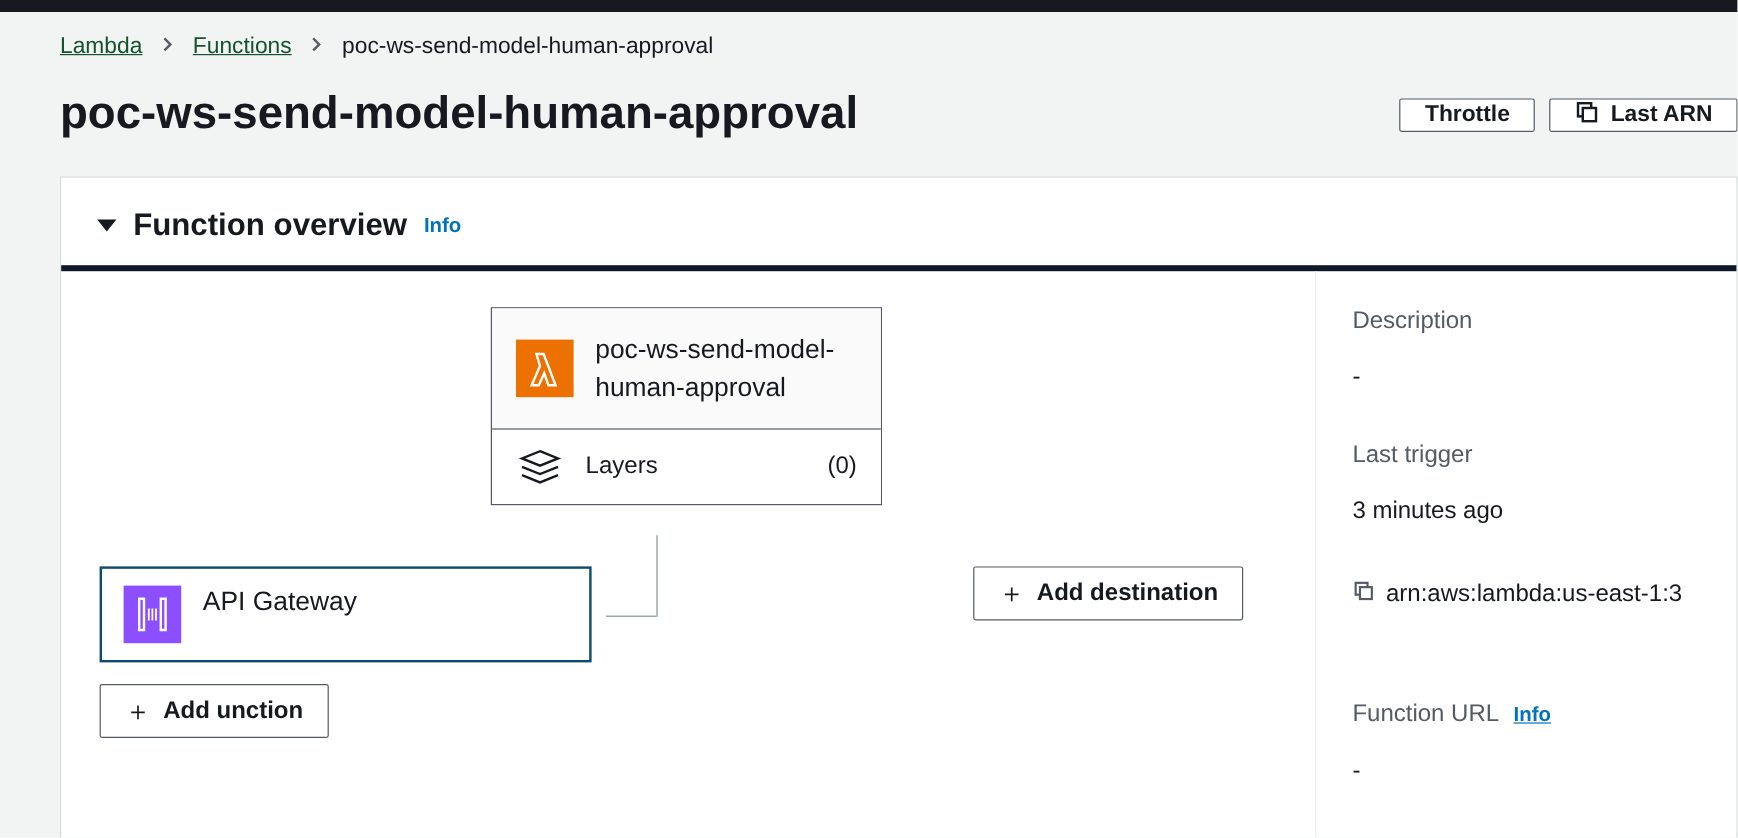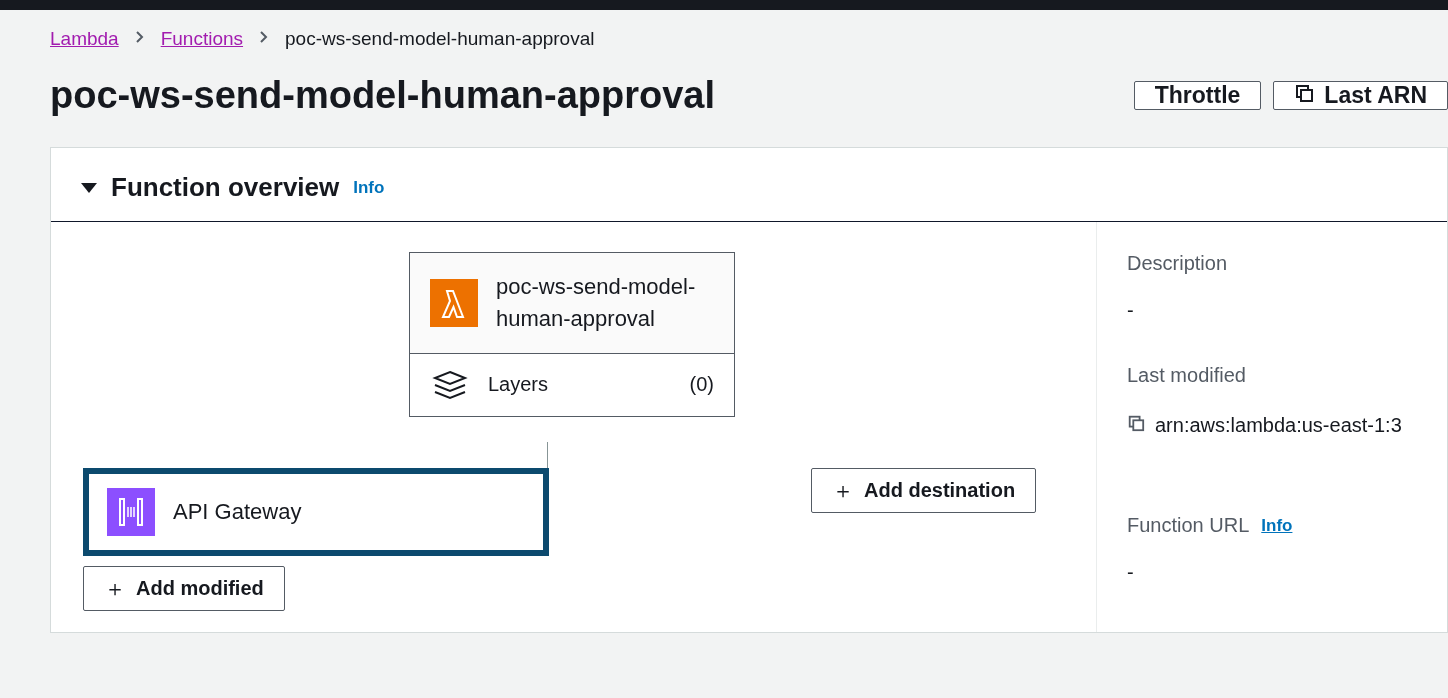--- a/index.html
+++ b/index.html
@@ -20,21 +20,21 @@
       padding: 18px 0 0 50px;
     }
     .breadcrumb {
       display: flex;
       align-items: center;
       gap: 16px;
       font-size: 19px;
       margin-bottom: 24px;
     }
     .breadcrumb a {
-      color: #a21caf;
+      color: #14532d;
       text-decoration: underline;
     }
     .breadcrumb .chevron {
       color: #545b64;
       font-size: 16px;
     }
     .breadcrumb .current {
       color: #16191f;
       font-weight: 400;
     }
@@ -51,35 +51,35 @@
     }
     .header-actions {
       display: flex;
       gap: 12px;
     }
     .btn {
       background: #fff;
       border: 1px solid #545b64;
       border-radius: 2px;
       padding: 0 20px;
-      font-size: 23px;
+      font-size: 19px;
       font-weight: 700;
       color: #16191f;
       cursor: pointer;
       display: inline-flex;
       align-items: center;
       gap: 10px;
     }
     .panel {
       background: #fff;
       border: 1px solid #d5dbdb;
     }
     .panel-header {
       padding: 24px 30px 18px 30px;
-      border-bottom: 1px solid #0f172a;
+      border-bottom: 5px solid #0f172a;
       display: flex;
       align-items: center;
       gap: 14px;
     }
     .caret-down {
       width: 0; height: 0;
       border-left: 8px solid transparent;
       border-right: 8px solid transparent;
       border-top: 10px solid #16191f;
     }
@@ -167,25 +167,25 @@
       left: 454px;
       top: 287px;
       height: 1px;
       width: 42px;
       background: #879596;
     }
     .trigger-box {
       position: absolute;
       top: 246px;
       left: 32px;
-      width: 466px;
-      border: 6px solid #0c4a6e;
-      background: #fff;
-      display: flex;
-      align-items: center;
+      width: 410px;
+      border: 2px solid #0c4a6e;
+      background: #fff;
+      display: flex;
+      align-items: flex-start;
       gap: 18px;
       padding: 14px 18px;
     }
     .apigw-icon {
       width: 48px; height: 48px;
       background: #8c4fff;
       display: flex;
       align-items: center;
       justify-content: center;
       flex-shrink: 0;
@@ -347,30 +347,31 @@
           <span class="trigger-label">API Gateway</span>
         </div>
 
         <button class="btn-small add-destination-btn">
           <span class="plus-icon">＋</span>
           <span>Add destination</span>
         </button>
 
         <button class="btn-small add-trigger-btn">
           <span class="plus-icon">＋</span>
-          <span>Add modified</span>
+          <span>Add unction</span>
         </button>
 
       </div>
 
       <div class="meta-panel">
         <div class="meta-label">Description</div>
         <div class="meta-value">-</div>
 
-        <div class="meta-label">Last modified</div>
+        <div class="meta-label">Last trigger</div>
+        <div class="meta-value">3 minutes ago</div>
 
         <div class="meta-value" style="margin-bottom:18px;">
           <div class="arn-row">
             <span class="copy-icon-sm">
               <svg width="18" height="18" viewBox="0 0 20 20">
                   <rect x="3" y="3" width="11" height="11" stroke="#545b64" stroke-width="2" fill="none"></rect>
                   <rect x="7" y="7" width="11" height="11" stroke="#545b64" stroke-width="2" fill="#fff"></rect>
                 </svg>
             </span>
             <span>arn:aws:lambda:us-east-1:3</span>

